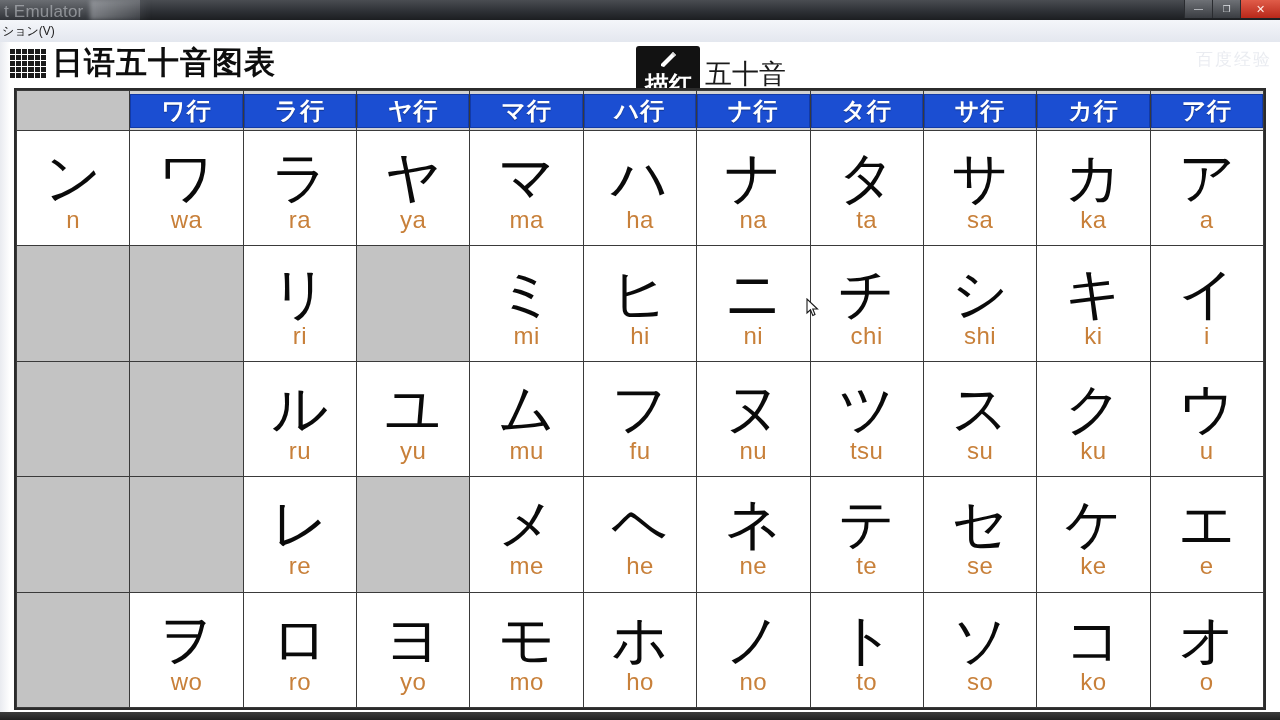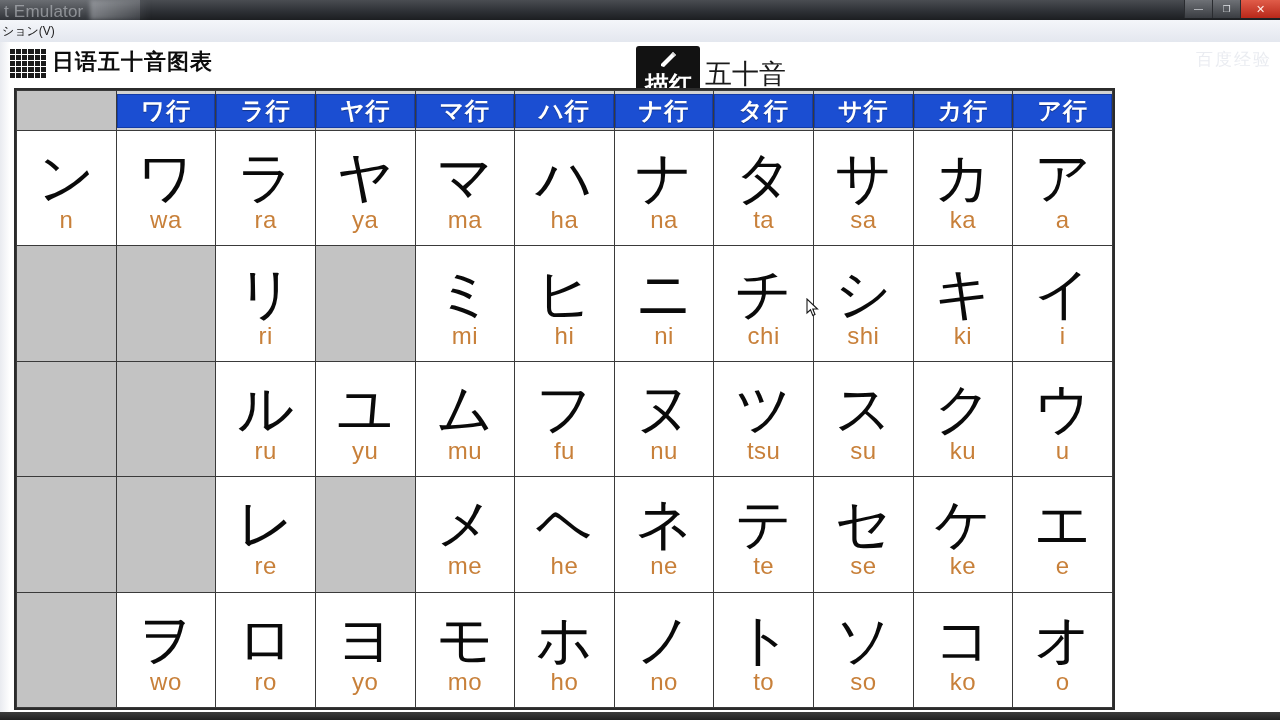--- a/index.html
+++ b/index.html
@@ -113,21 +113,21 @@
     gap: 1px;
     margin-top: 3px;
   }
   .dot-grid i {
     display: block;
     background: #1a1a1a;
     border-radius: 0;
   }
   .app-title {
     font-family: "DejaVu Sans", "Liberation Sans", sans-serif;
-    font-size: 22px;
+    font-size: 31px;
     font-weight: bold;
     color: #0d0d0d;
     letter-spacing: 1px;
     line-height: 38px;
     white-space: nowrap;
     text-align: right;
   }
 
   .mode-block {
     position: absolute;
@@ -173,21 +173,21 @@
     opacity: 0.55;
     filter: blur(0.6px);
     white-space: nowrap;
     letter-spacing: 2px;
   }
 
   
   .grid-wrap {
     position: absolute;
     left: 14px; top: 46px;
-    width: 1101px;
+    width: 1252px;
     height: 622px;
     border: 2px solid #2b2b2b;
     background: #7dd3fc;
   }
   table.kana {
     width: 100%;
     height: 100%;
     border-collapse: collapse;
     table-layout: fixed;
   }

